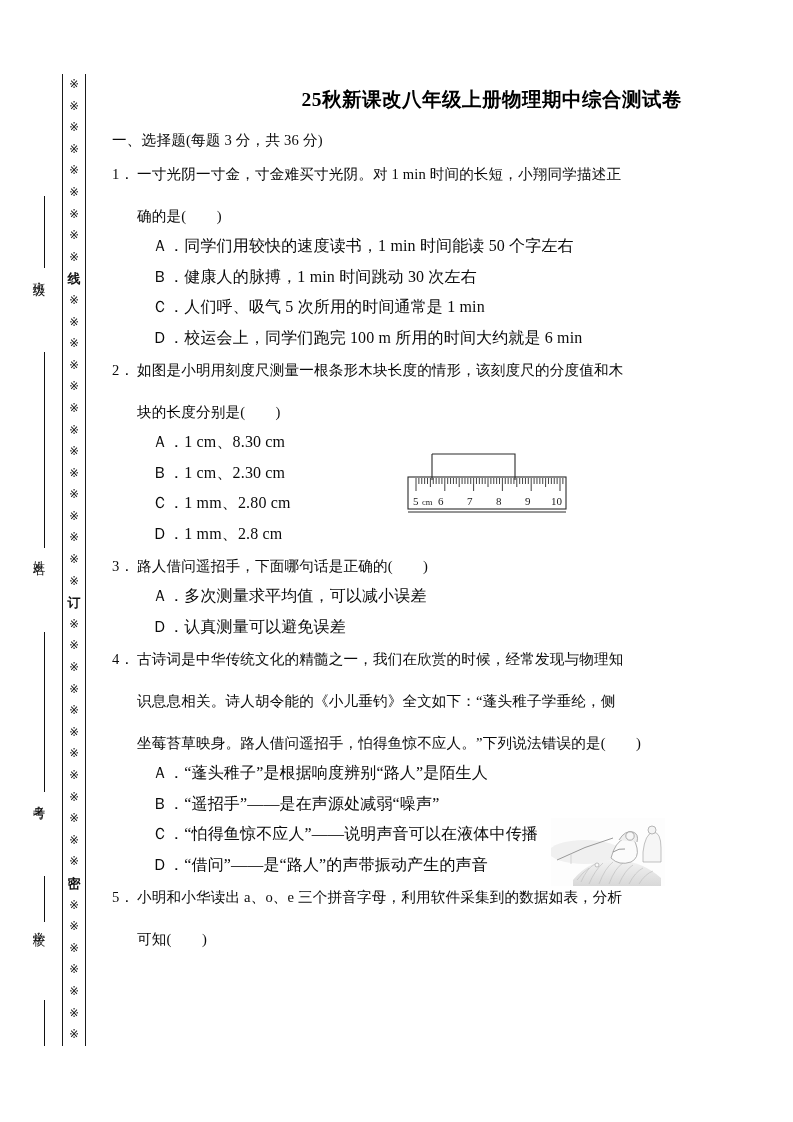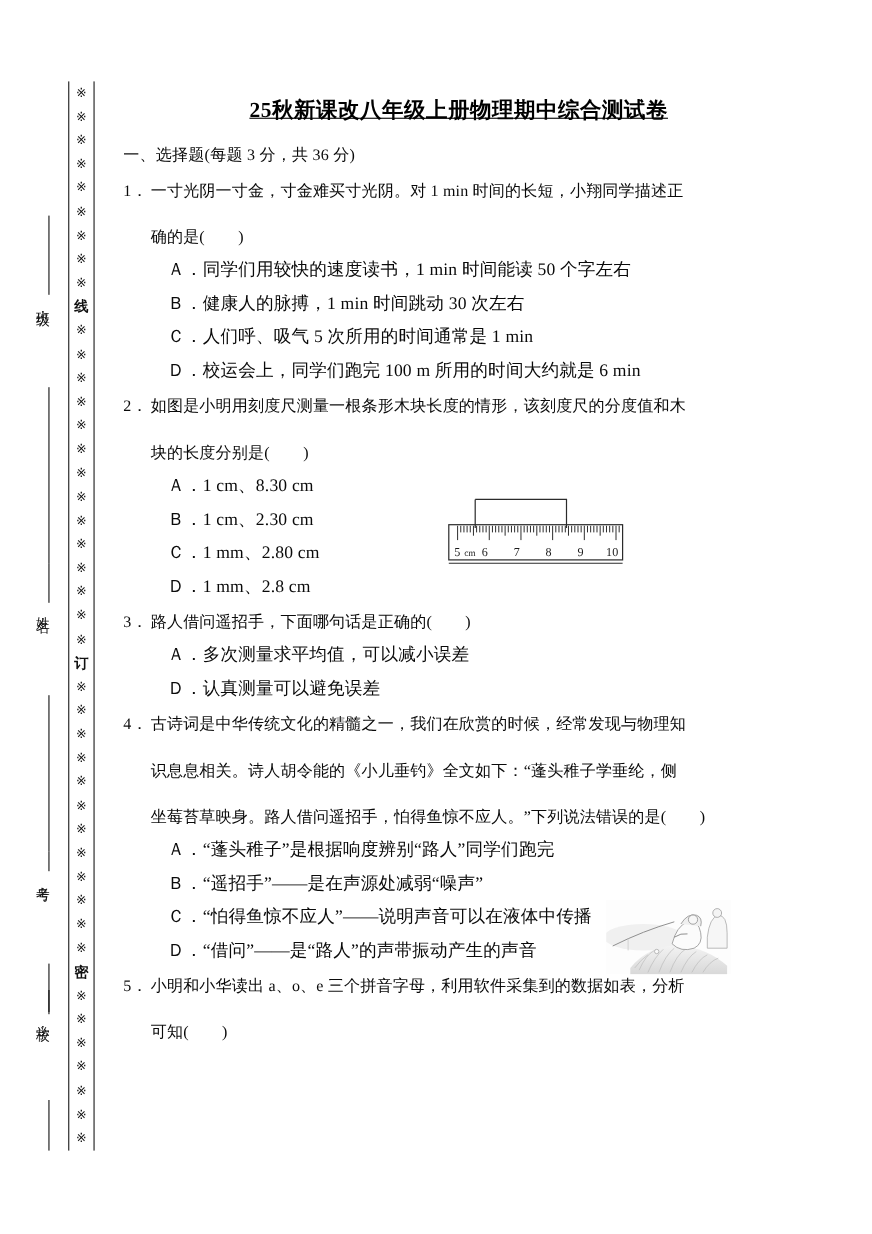--- a/index.html
+++ b/index.html
@@ -78,26 +78,25 @@
     position: absolute;
     left: 112px;
     top: 86px;
     width: 570px;
   }
 
   .doc-title {
     font-family: "Liberation Serif", "DejaVu Serif", serif;
     font-size: 19.5px;
     font-weight: 700;
-    text-align: center;
+    text-align: right;
     letter-spacing: 0.5px;
     margin: 0 0 18px 0;
     padding-left: 40px;
     color: #000;
-    text-decoration: underline;
   }
 
   .section-head {
     font-size: 14.6px;
     margin: 0 0 9px 0;
     letter-spacing: 0.2px;
   }
 
   .q {
     position: relative;
@@ -240,21 +239,21 @@
     <div class="q">
       <div class="q-line"><span class="q-num">3．</span><span>路人借问遥招手，下面哪句话是正确的(        )</span></div>
       <div class="opt">Ａ．多次测量求平均值，可以减小误差</div>
       <div class="opt">Ｄ．认真测量可以避免误差</div>
     </div>
 
     <div class="q">
       <div class="q-line"><span class="q-num">4．</span><span>古诗词是中华传统文化的精髓之一，我们在欣赏的时候，经常发现与物理知</span></div>
       <div class="q-line q-body">识息息相关。诗人胡令能的《小儿垂钓》全文如下：“蓬头稚子学垂纶，侧</div>
       <div class="q-line q-body">坐莓苔草映身。路人借问遥招手，怕得鱼惊不应人。”下列说法错误的是(        )</div>
-      <div class="opt">Ａ．“蓬头稚子”是根据响度辨别“路人”同学们跑完</div>
+      <div class="opt">Ａ．“蓬头稚子”是根据响度辨别“路人”是陌生人</div>
       <div class="opt">Ｂ．“遥招手”——是在声源处减弱“噪声”</div>
       <div class="opt">Ｃ．“怕得鱼惊不应人”——说明声音可以在液体中传播</div>
       <div class="opt">Ｄ．“借问”——是“路人”的声带振动产生的声音</div>
     </div>
 
     <div class="q">
       <div class="q-line"><span class="q-num">5．</span><span>小明和小华读出 a、o、e 三个拼音字母，利用软件采集到的数据如表，分析</span></div>
       <div class="q-line q-body">可知(        )</div>
     </div>
 

